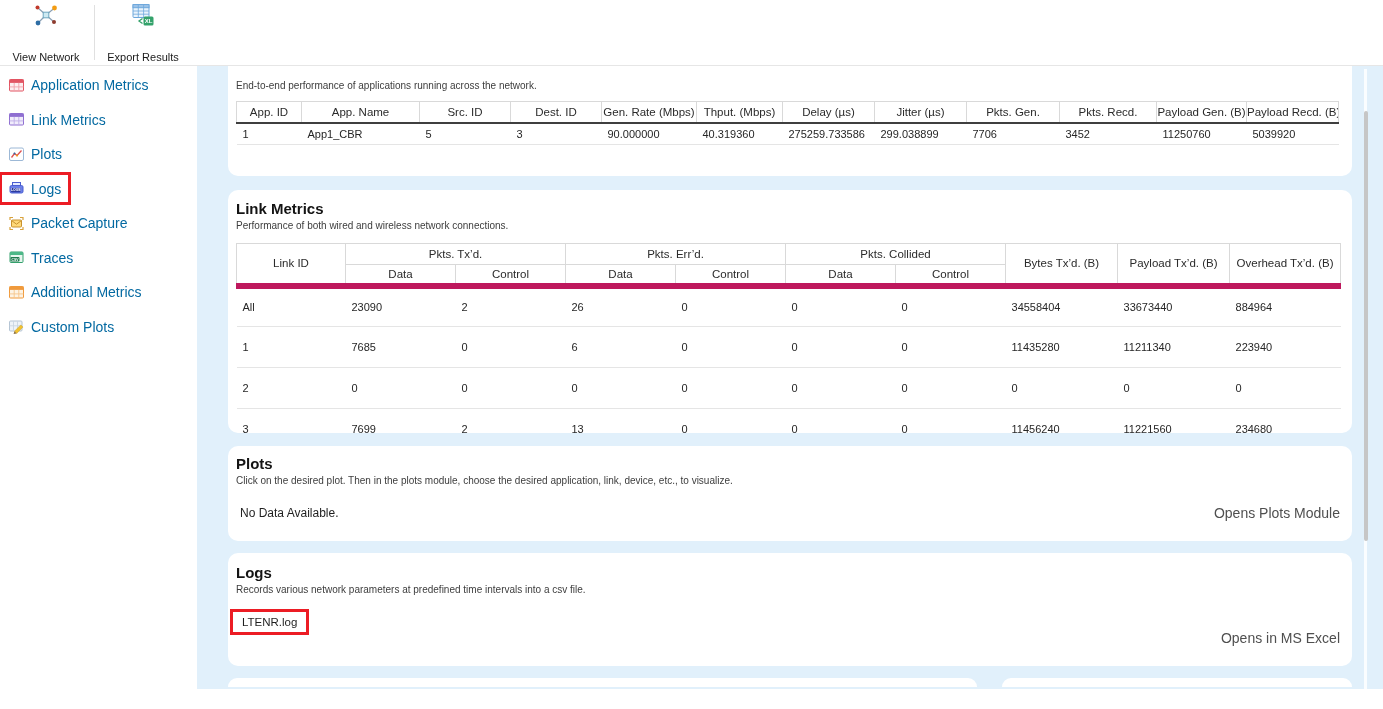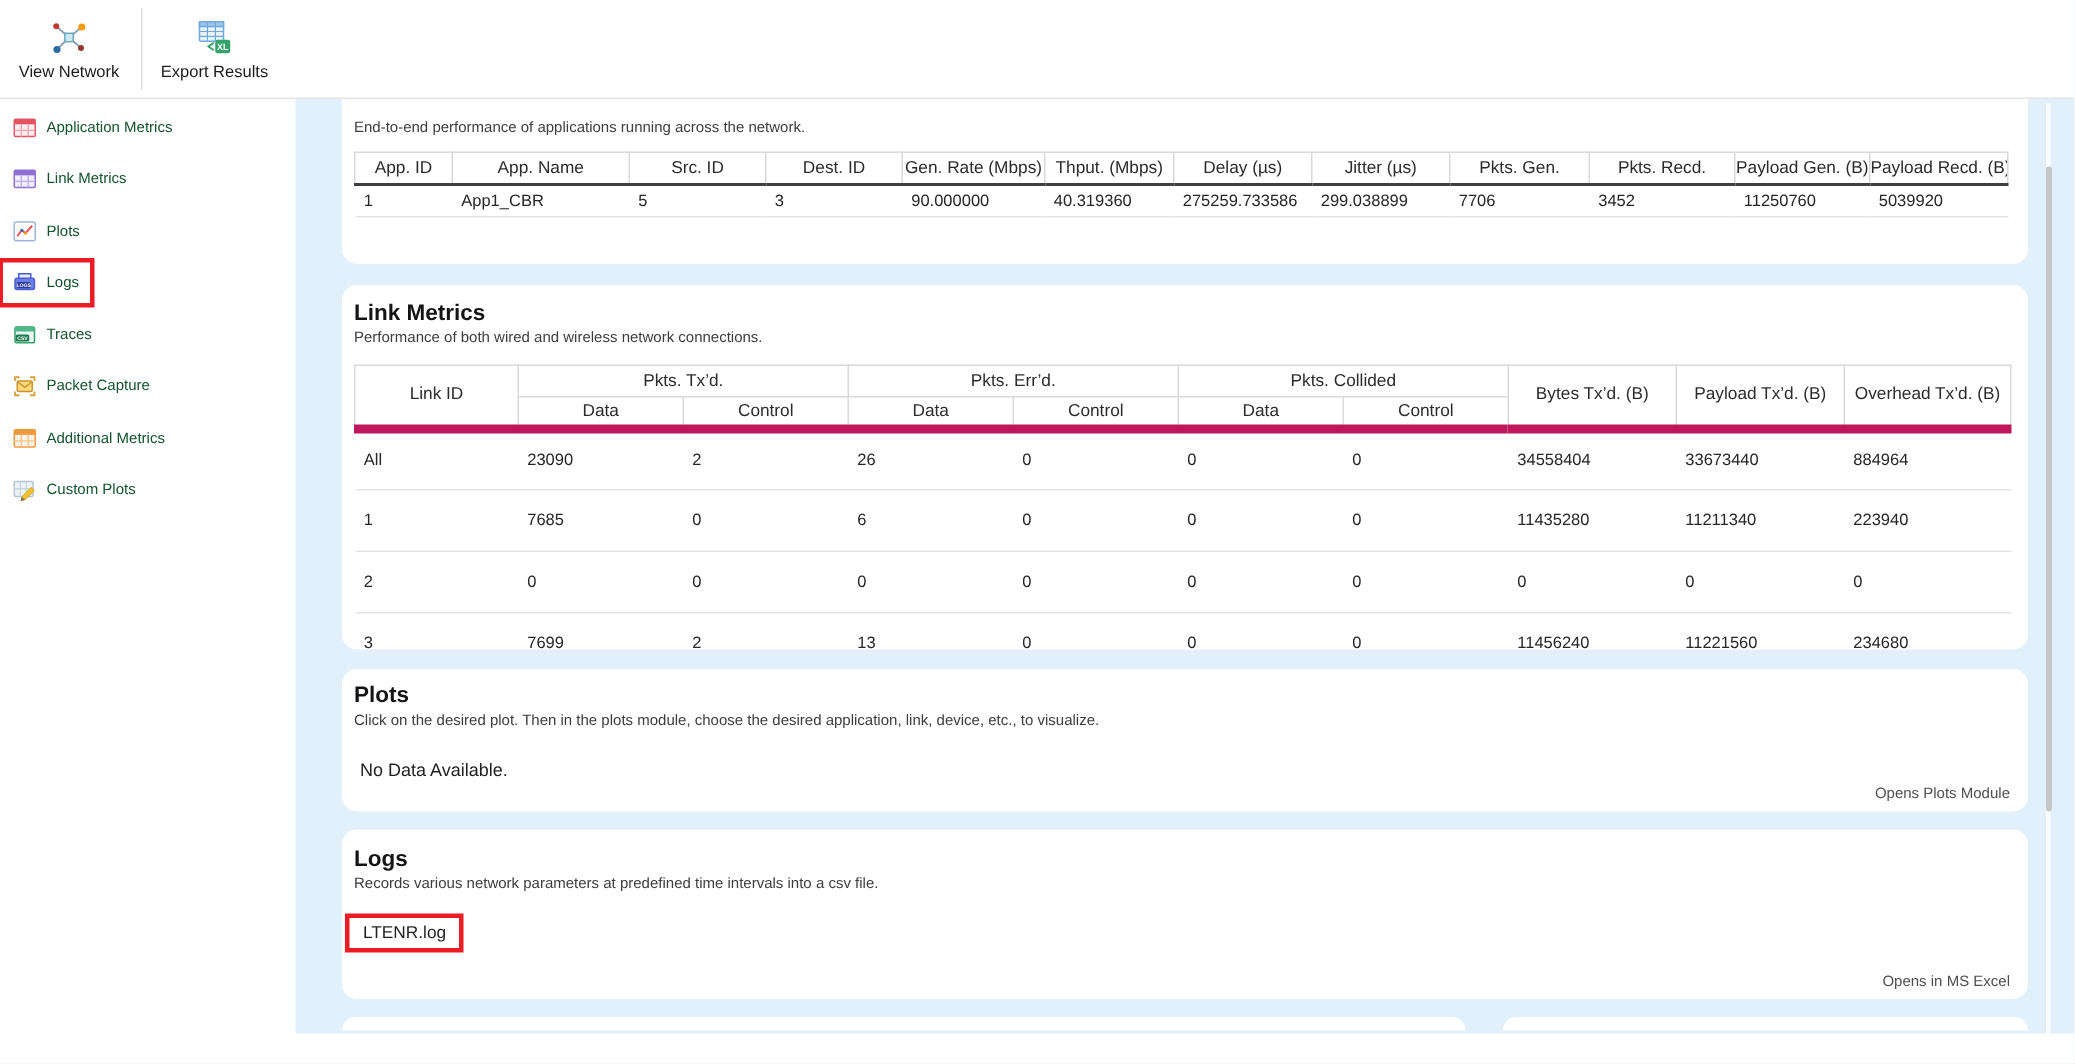--- a/index.html
+++ b/index.html
@@ -18,38 +18,38 @@
   .gl-min { width:10px; height:0; border-top:1px solid #1a1a1a; }
   .gl-restore { position:relative; width:8px; height:8px; border:1px solid #1a1a1a; background:#fff; }
   .gl-restore::before { content:""; position:absolute; left:1px; top:-3px; width:8px; height:8px; border-top:1px solid #1a1a1a; border-right:1px solid #1a1a1a; }
   .gl-close { position:relative; width:11px; height:11px; }
   .gl-close::before,.gl-close::after { content:""; position:absolute; left:-1px; top:5px; width:13px; height:1px; background:#1a1a1a; }
   .gl-close::before { transform:rotate(45deg); }
   .gl-close::after { transform:rotate(-45deg); }
 
   
   .toolbar { height:66px; background:#fff; border-bottom:1px solid #e6e6e6; display:flex; align-items:stretch; }
-  .tool-btn { width:92px; margin:2px 0; display:flex; flex-direction:column; align-items:center; justify-content:center; gap:4px; cursor:pointer; }
+  .tool-btn { width:92px; margin:2px 0; display:flex; flex-direction:column; align-items:center; justify-content:space-between; gap:4px; cursor:pointer; }
   .tool-btn span { font-size:11px; color:#1b1b1b; }
   .toolbar-sep { width:1px; background:#e0e0e0; margin:5px 2px; }
 
   
   .main { position:relative; display:flex; height:623px; }
   .sidebar { width:197px; background:#fff; padding-top:2px; flex:0 0 auto; }
   .side-item { height:34.5px; display:flex; align-items:center; padding-left:2px; cursor:pointer; }
   .side-inner { display:inline-flex; align-items:center; gap:6px; padding:5px 7px 5px 6px; }
   .side-inner.hl { outline:3px solid #ec1c24; }
-  .side-label { font-size:10px; color:#14532d; white-space:nowrap; }
+  .side-label { font-size:14px; color:#0369a1; white-space:nowrap; }
 
   .content { position:relative; flex:1; background:#e1f0fb; overflow:hidden; }
   .card { position:relative; width:1124px; margin-left:31px; background:#fff; border-radius:10px; }
   .card-app { height:110px; border-radius:0 0 10px 10px; padding-top:11px; }
   .card-title { font-size:15px; font-weight:bold; color:#141414; padding-left:8px; }
   .card-sub { font-size:10px; color:#3d3d3d; padding-left:8px; margin-top:3px; }
-  .card-foot { position:absolute; right:12px; bottom:6px; font-size:10px; color:#4f4f4f; }
+  .card-foot { position:absolute; right:12px; bottom:20px; font-size:14px; color:#4f4f4f; }
 
   table { border-collapse:collapse; table-layout:fixed; margin-left:8px; }
   th { font-size:11.5px; font-weight:normal; color:#2b2b2b; height:21px; border:1px solid #d9d9d9; text-align:center; overflow:hidden; white-space:nowrap; }
   td { font-size:11px; color:#262626; height:22px; border-bottom:1px solid #e5e5e5; padding-left:6px; text-align:left; overflow:hidden; white-space:nowrap; }
   .app-table { width:1102px; margin-top:10px; }
   .app-table th { border-bottom:2px solid #3f3f3f; }
   .link-table { width:1104px; margin-top:12px; }
   .link-table td { height:41px; }
   .link-table th.hb { border-bottom:6px solid #be185d; }
 
@@ -144,37 +144,37 @@
             <rect x="3" y="8" width="9.5" height="4.2" rx="1" fill="#2b3a9e"></rect>
             <text x="7.75" y="11.3" font-size="3.4" font-weight="bold" fill="#fff" text-anchor="middle" font-family="Liberation Sans, sans-serif">LOGS</text>
           </svg>
           <span class="side-label">Logs</span>
         </div>
       </div>
 
       <div class="side-item">
         <div class="side-inner">
           <svg width="17" height="17" viewBox="0 0 17 17">
+            <path d="M2 5 V2.5 H5 M12 2.5 H15 V5 M15 12 V14.5 H12 M5 14.5 H2 V12" fill="none" stroke="#d9a23c" stroke-width="1.2"></path>
+            <rect x="3.5" y="5" width="10" height="7" rx="1" fill="#ffd978" stroke="#c8922f"></rect>
+            <path d="M3.5 5.5 L8.5 9.2 L13.5 5.5" fill="none" stroke="#c8922f"></path>
+          </svg>
+          <span class="side-label">Packet Capture</span>
+        </div>
+      </div>
+
+      <div class="side-item">
+        <div class="side-inner">
+          <svg width="17" height="17" viewBox="0 0 17 17">
             <rect x="2" y="3" width="13" height="10.5" rx="1" fill="#e8f7ef" stroke="#34a06c"></rect>
             <rect x="2" y="3" width="13" height="3" fill="#4db888"></rect>
             <rect x="2.5" y="8" width="9" height="4.6" rx="1" fill="#1e7a4f"></rect>
             <text x="7" y="11.6" font-size="3.4" font-weight="bold" fill="#fff" text-anchor="middle" font-family="Liberation Sans, sans-serif">CSV</text>
           </svg>
           <span class="side-label">Traces</span>
-        </div>
-      </div>
-
-      <div class="side-item">
-        <div class="side-inner">
-          <svg width="17" height="17" viewBox="0 0 17 17">
-            <path d="M2 5 V2.5 H5 M12 2.5 H15 V5 M15 12 V14.5 H12 M5 14.5 H2 V12" fill="none" stroke="#d9a23c" stroke-width="1.2"></path>
-            <rect x="3.5" y="5" width="10" height="7" rx="1" fill="#ffd978" stroke="#c8922f"></rect>
-            <path d="M3.5 5.5 L8.5 9.2 L13.5 5.5" fill="none" stroke="#c8922f"></path>
-          </svg>
-          <span class="side-label">Packet Capture</span>
         </div>
       </div>
 
 
       <div class="side-item">
         <div class="side-inner">
           <svg width="17" height="17" viewBox="0 0 17 17">
             <rect x="1.5" y="2.5" width="14" height="11.5" rx="1" fill="#fdf3e4" stroke="#f09a3c"></rect>
             <rect x="1.5" y="2.5" width="14" height="3.4" fill="#f09a3c"></rect>
             <path d="M6.2 5.9 V14 M10.8 5.9 V14 M1.5 9.9 H15.5" stroke="#f6c58a" stroke-width="0.9"></path>

